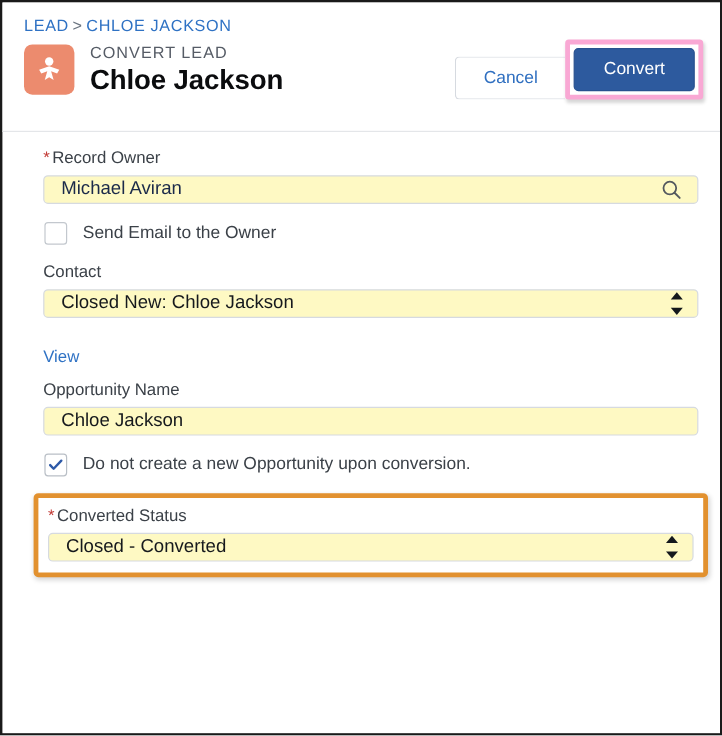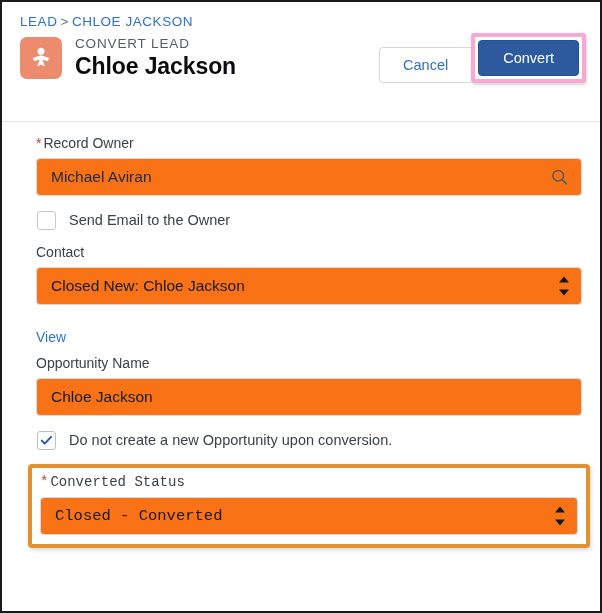--- a/index.html
+++ b/index.html
@@ -18,21 +18,21 @@
     height: 613px;
     box-sizing: border-box;
     border: 2px solid #1a1a1a;
     background: #ffffff;
     overflow: hidden;
   }
 
   
   .header {
     position: relative;
-    height: 120px;
+    height: 108px;
     background: #ffffff;
     box-sizing: border-box;
     padding: 12px 14px 0 18px;
     border-bottom: 1px solid #e4e6e9;
   }
 
   .breadcrumb {
     font-size: 13.5px;
     letter-spacing: 0.55px;
     color: #2f72c4;
@@ -144,22 +144,22 @@
     line-height: 17px;
   }
   .req {
     color: #c23934;
     margin-right: 2px;
     font-size: 14px;
   }
 
   .control {
     position: relative;
-    height: 38px;
-    background: #f97316;
+    height: 24px;
+    background: #fef9c3;
     border: 1px solid #d6dae0;
     border-radius: 4px;
     box-sizing: border-box;
     display: flex;
     align-items: center;
   }
   .control .value {
     font-size: 15.5px;
     color: #16191d;
     padding: 0 36px 0 14px;
@@ -247,21 +247,21 @@
   
   .highlight-box {
     border: 4px solid #e2912f;
     border-radius: 4px;
     padding: 6px 8px 9px 8px;
     margin: 3px -8px 0 -8px;
     box-shadow: 1px 2px 4px rgba(0,0,0,0.17);
     background: #ffffff;
     box-sizing: border-box;
   }
-  .highlight-box .field { margin-bottom: 0; font-family: Liberation Mono, monospace; }
+  .highlight-box .field { margin-bottom: 0; }
 </style>
 </head>
 <body>
 
 <div class="screen">
 
   <div class="header">
 
     <div class="breadcrumb">
       <a class="crumb-link" href="#">LEAD</a><span class="crumb-sep">&gt;</span><a class="crumb-link" href="#">CHLOE JACKSON</a>

